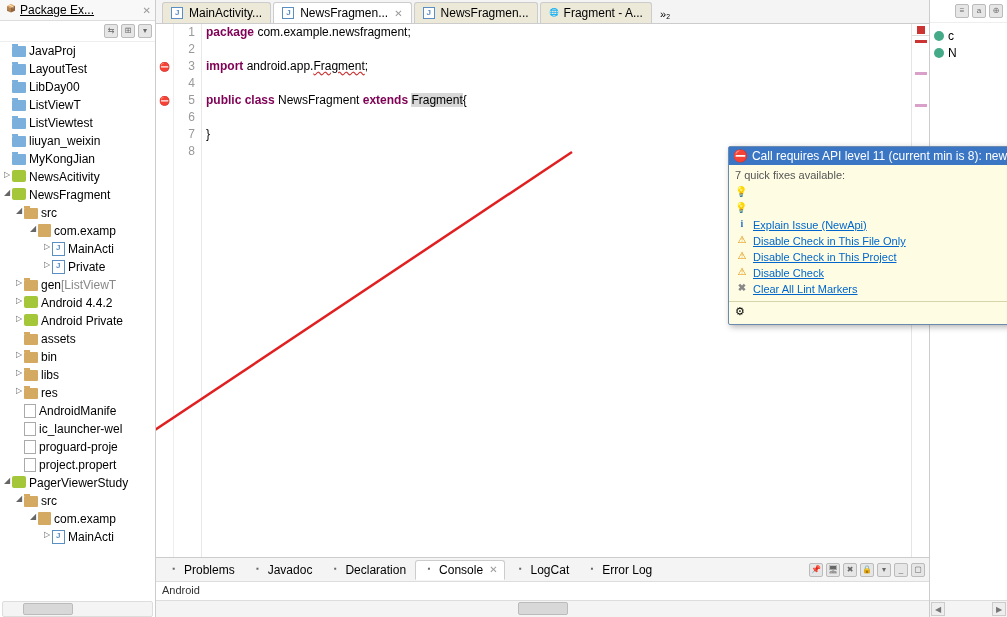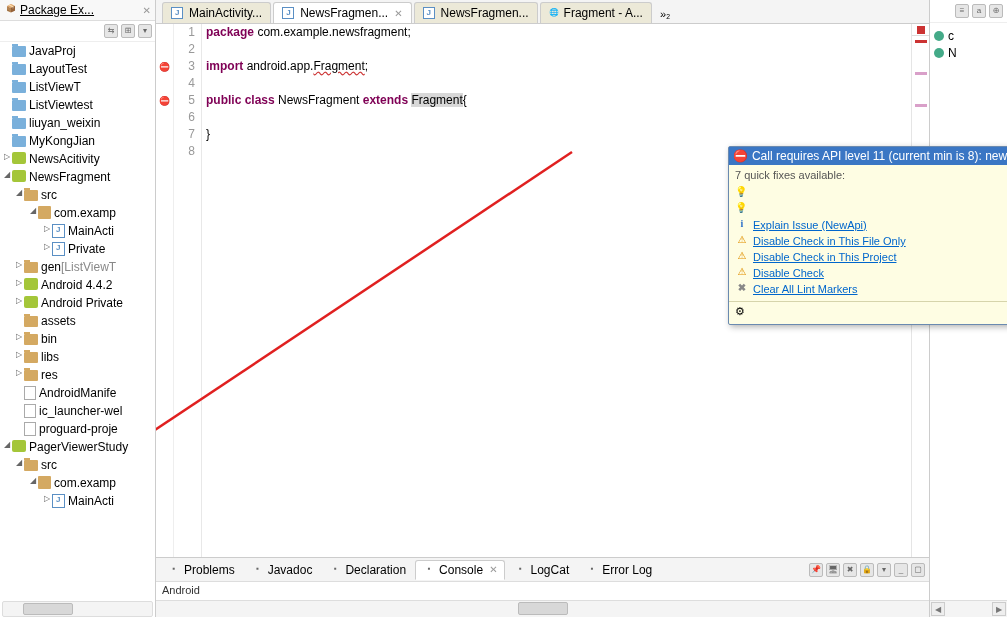--- a/index.html
+++ b/index.html
@@ -120,20 +120,25 @@
           <span>JavaProj</span>
         </div>
         <div class="tree-item lvl0">
           <span class="expander"></span>
           <span class="folder-icon"></span>
           <span>LayoutTest</span>
         </div>
         <div class="tree-item lvl0">
           <span class="expander"></span>
           <span class="folder-icon"></span>
+          <span>LibDay00</span>
+        </div>
+        <div class="tree-item lvl0">
+          <span class="expander"></span>
+          <span class="folder-icon"></span>
           <span>ListViewT</span>
         </div>
         <div class="tree-item lvl0">
           <span class="expander"></span>
           <span class="folder-icon"></span>
           <span>ListViewtest</span>
         </div>
         <div class="tree-item lvl0">
           <span class="expander"></span>
           <span class="folder-icon"></span>
@@ -217,20 +222,25 @@
         </div>
         <div class="tree-item lvl1">
           <span class="expander"></span>
           <span class="doc-icon"></span>
           <span>ic_launcher-wel</span>
         </div>
         <div class="tree-item lvl1">
           <span class="expander"></span>
           <span class="doc-icon"></span>
           <span>proguard-proje</span>
+        </div>
+        <div class="tree-item lvl1">
+          <span class="expander"></span>
+          <span class="doc-icon"></span>
+          <span>project.propert</span>
         </div>
         <div class="tree-item lvl0">
           <span class="expander">◢</span>
           <span class="android-icon"></span>
           <span>PagerViewerStudy</span>
         </div>
         <div class="tree-item lvl1">
           <span class="expander">◢</span>
           <span class="pkg-folder"></span>
           <span>src</span>

